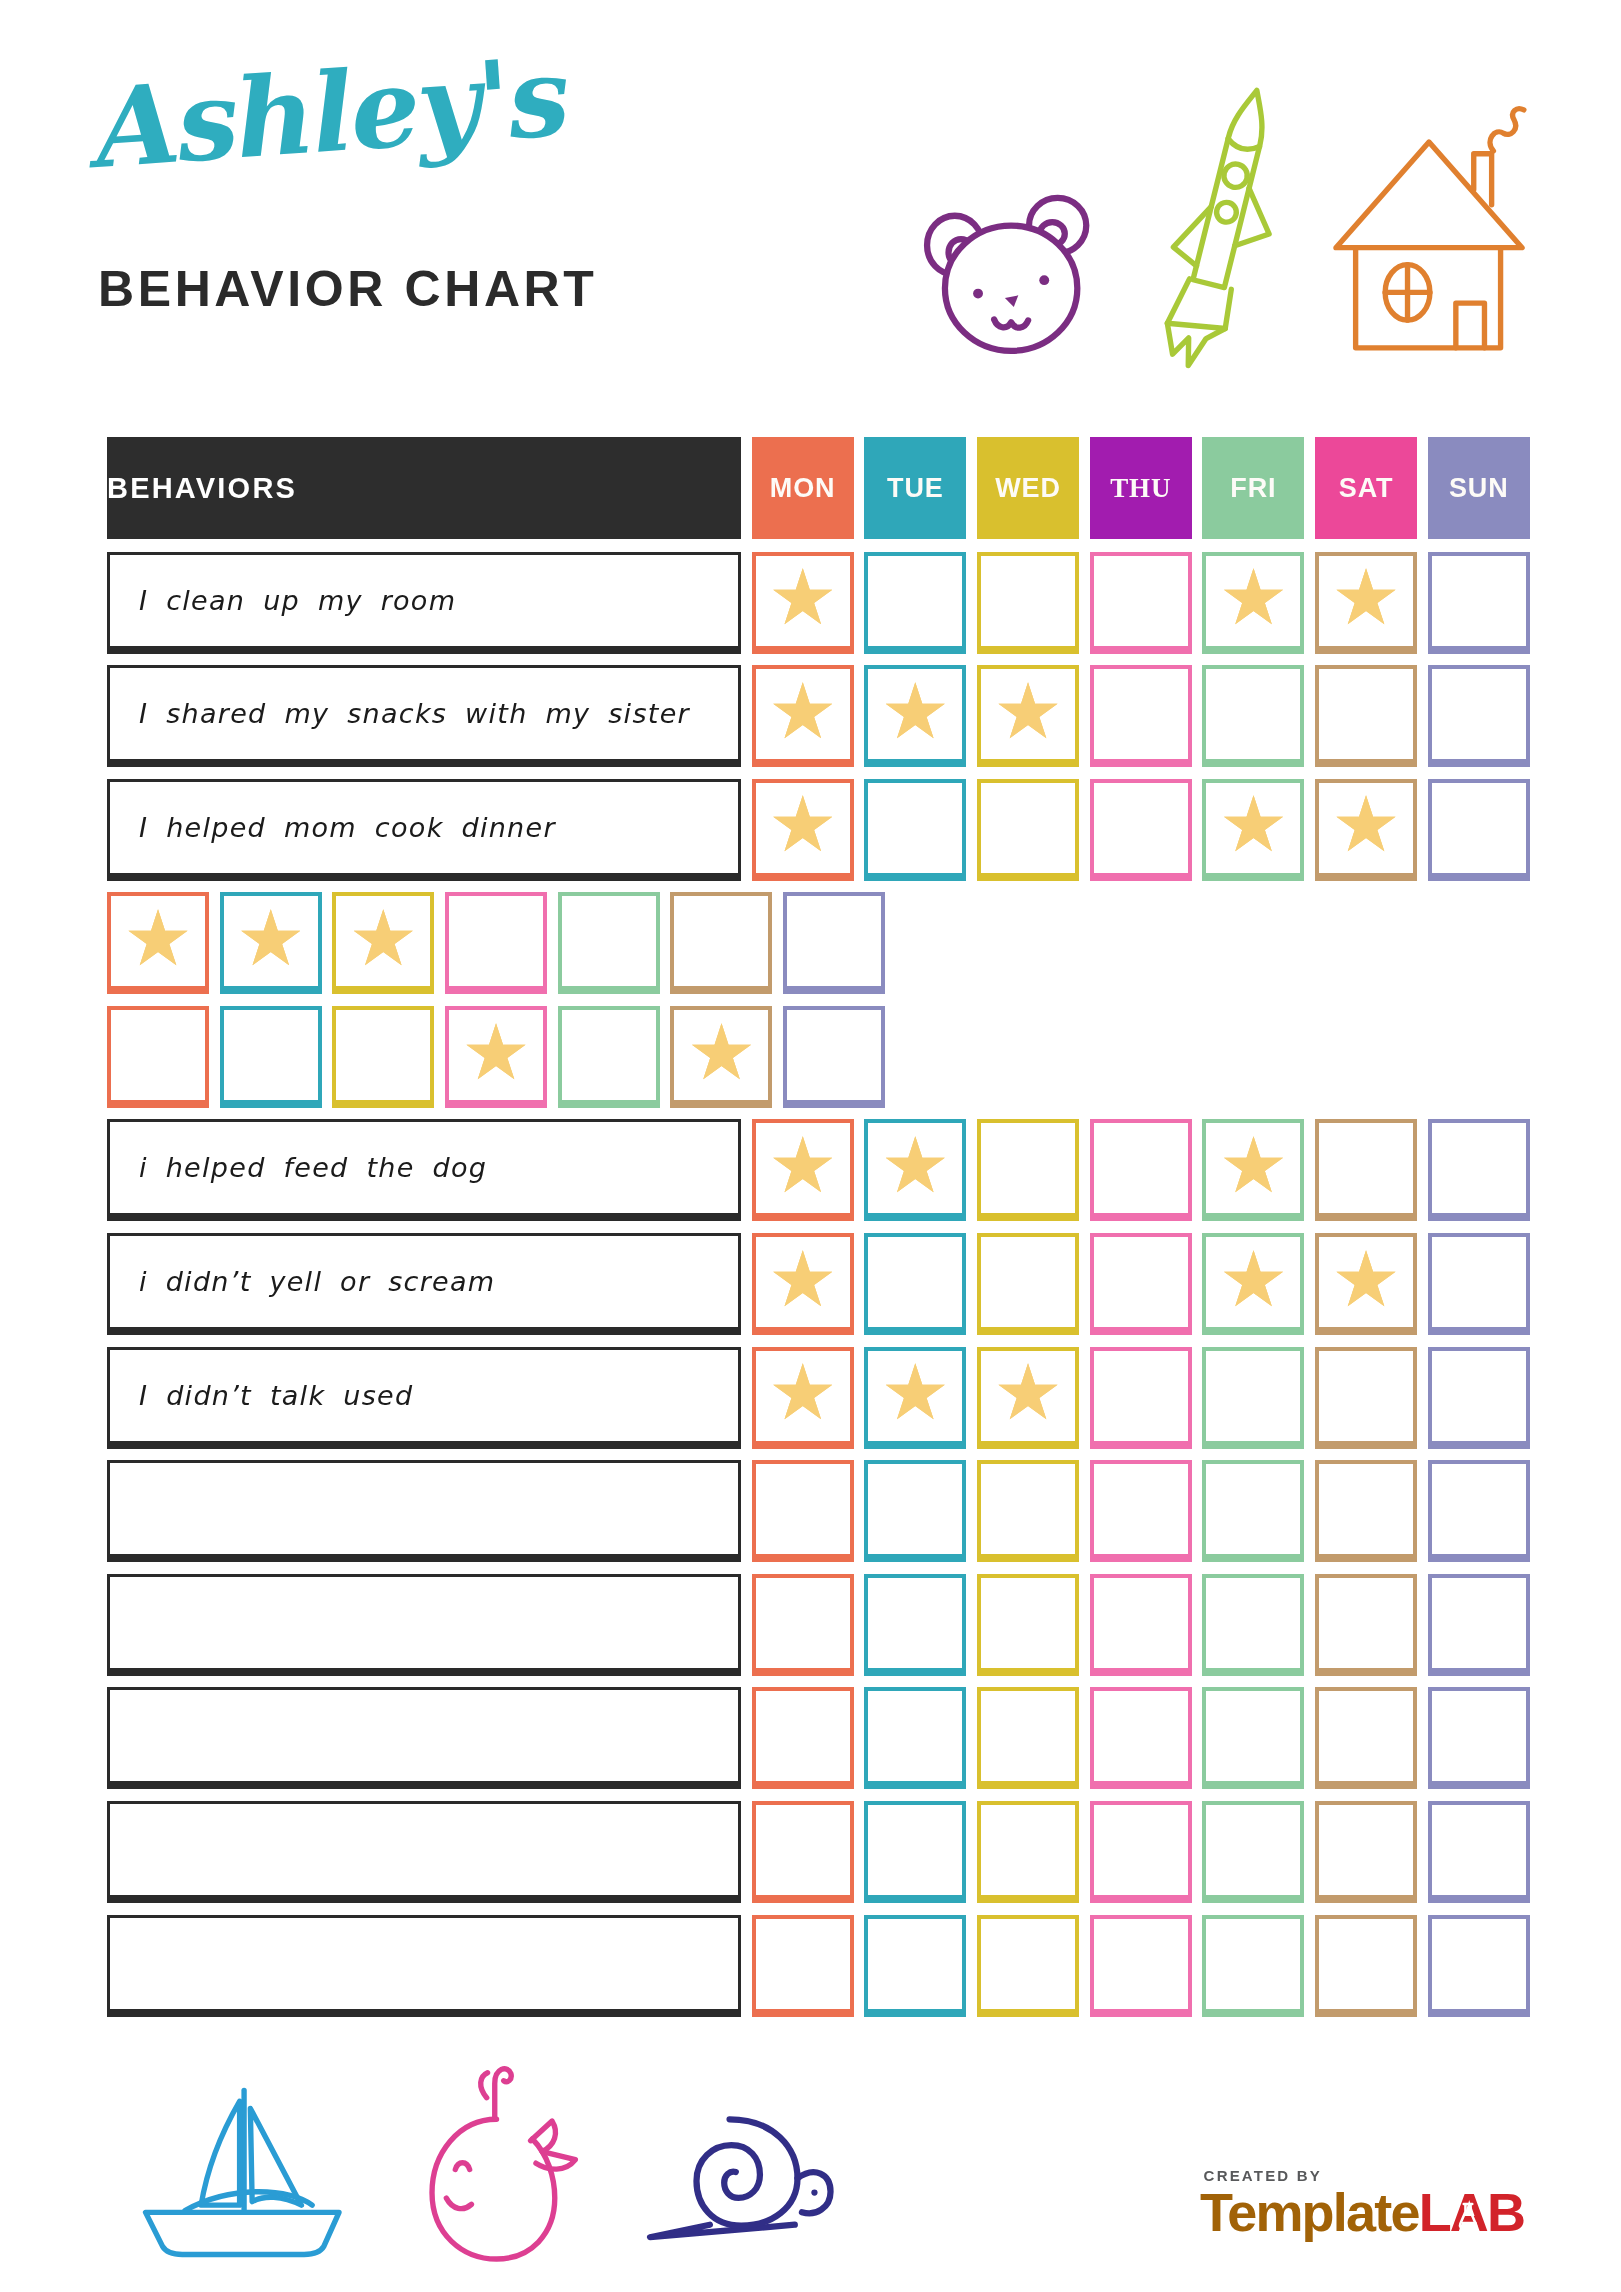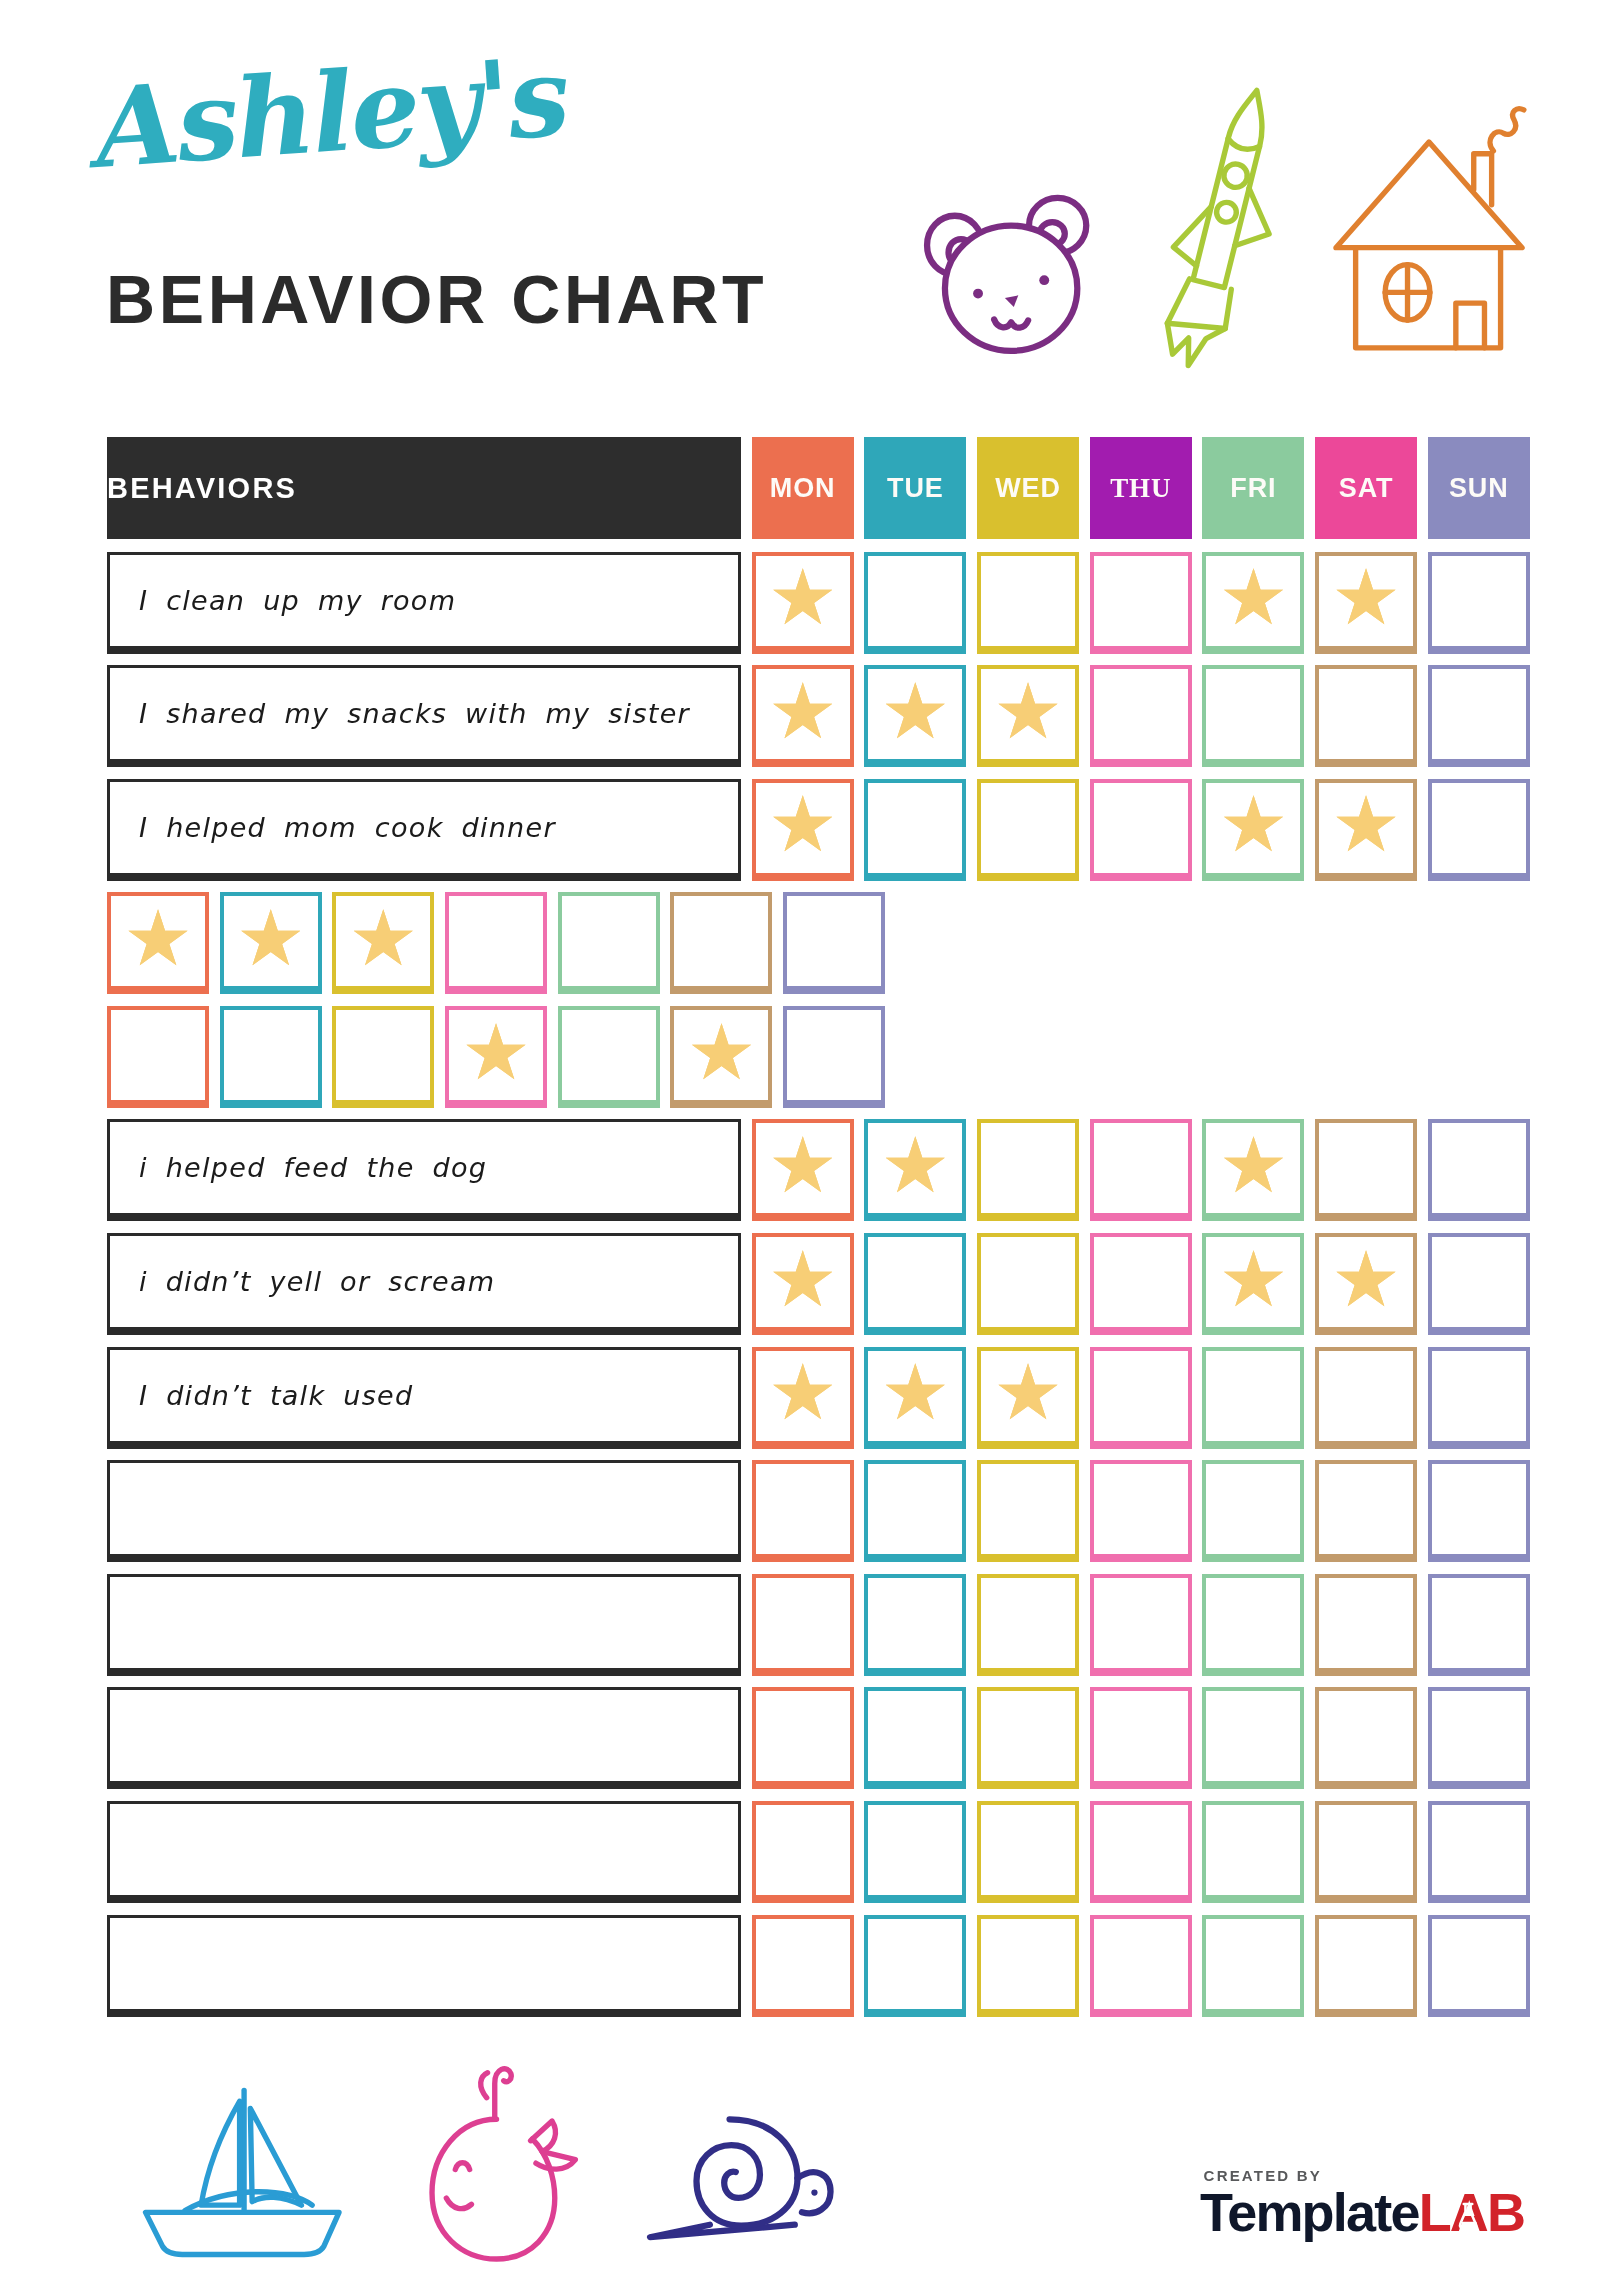--- a/index.html
+++ b/index.html
@@ -16,22 +16,22 @@
   .title-script {
     position:absolute; left:100px; top:64px;
     font-family:"DejaVu Serif", serif;
     font-style:italic; font-weight:bold;
     font-size:109px; line-height:1.2;
     letter-spacing:-2.7px;
     transform:rotate(-4deg);
     transform-origin:left bottom;
   }
   .title-main {
-    position:absolute; left:106px; top:260px;
-    font-size:68px; font-weight:bold;
+    position:absolute; left:98px; top:260px;
+    font-size:50px; font-weight:bold;
     letter-spacing:3.6px; color:#2b2b2b;
     white-space:nowrap;
   }
 
   
   .doodle { position:absolute; }
   .doodle svg { display:block; width:100%; height:100%; }
   .d-bear     { left:919px; top:188px; width:195px; height:170px; }
   .d-rocket   { left:1140px; top:77px;  width:166px; height:301px; }
   .d-house    { left:1327px; top:104px; width:204px; height:256px; }
@@ -383,20 +383,20 @@
       <path d="M95,132 L28,146 L190,132"></path>
       <path d="M117,14 C166,14 193,46 193,80 C193,113 164,133 130,133 C98,133 80,110 80,83 C80,59 98,43 119,43 C139,43 151,57 151,76 C151,92 140,102 127,102 C117,102 111,94 111,85 C111,77 117,71 124,73"></path>
       <path d="M193,80 C212,66 230,75 230,95 C230,113 213,123 198,118"></path>
       <circle cx="212" cy="96" r="3.5" fill="currentColor" stroke="none"></circle>
     </svg>
   </div>
 
   <div class="logo">
     <div class="created-by">CREATED BY</div>
     <div class="brand">
-      <span class="brand-dark" style="color: #0f172a;">Template</span><span class="brand-red" style="color: rgb(210, 35, 42);"><span>L</span><span class="lab-a"><span>A</span><svg viewBox="0 0 24 34" fill="none" stroke="#ffffff" stroke-width="3" stroke-linecap="round" stroke-linejoin="round">
+      <span class="brand-dark" style="color: #a16207;">Template</span><span class="brand-red" style="color: rgb(210, 35, 42);"><span>L</span><span class="lab-a"><span>A</span><svg viewBox="0 0 24 34" fill="none" stroke="#ffffff" stroke-width="3" stroke-linecap="round" stroke-linejoin="round">
               <path d="M7,3 h10 M9,3 v9 L3,26 c-1.5,3.5 1,6 4.5,6 h9 c3.5,0 6,-2.5 4.5,-6 L15,12 V3"></path>
             </svg></span><span>B</span></span>
     </div>
   </div>
 
 </div>
 
 
 </body></html>

